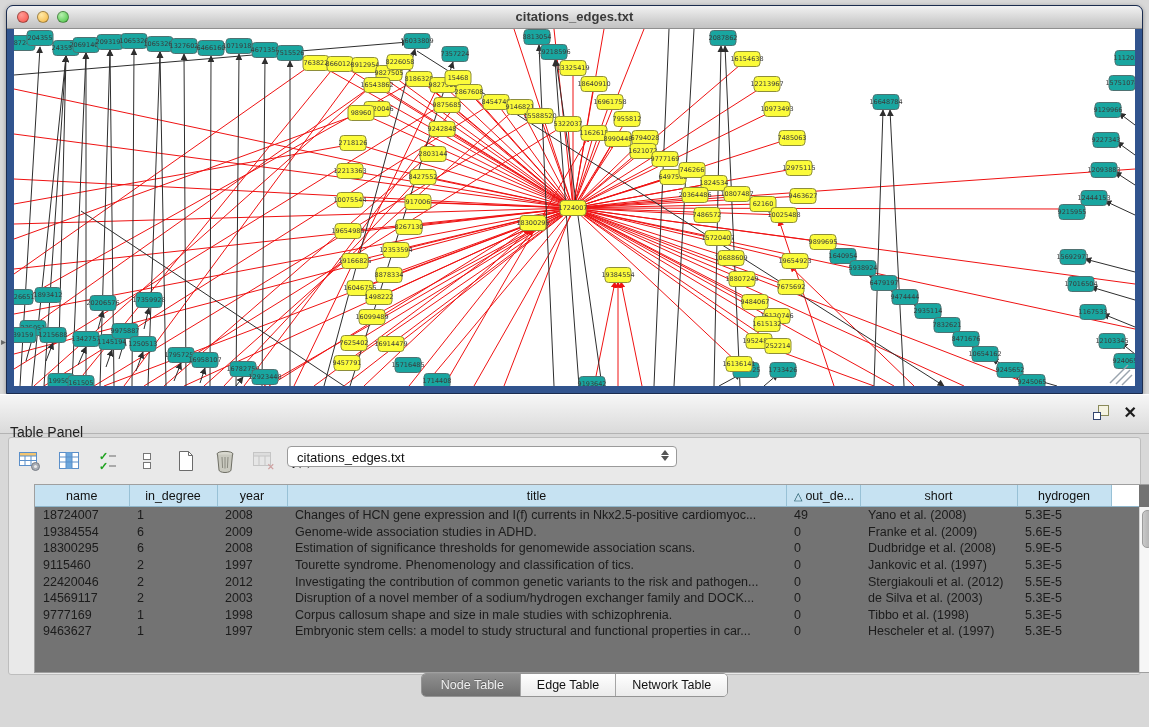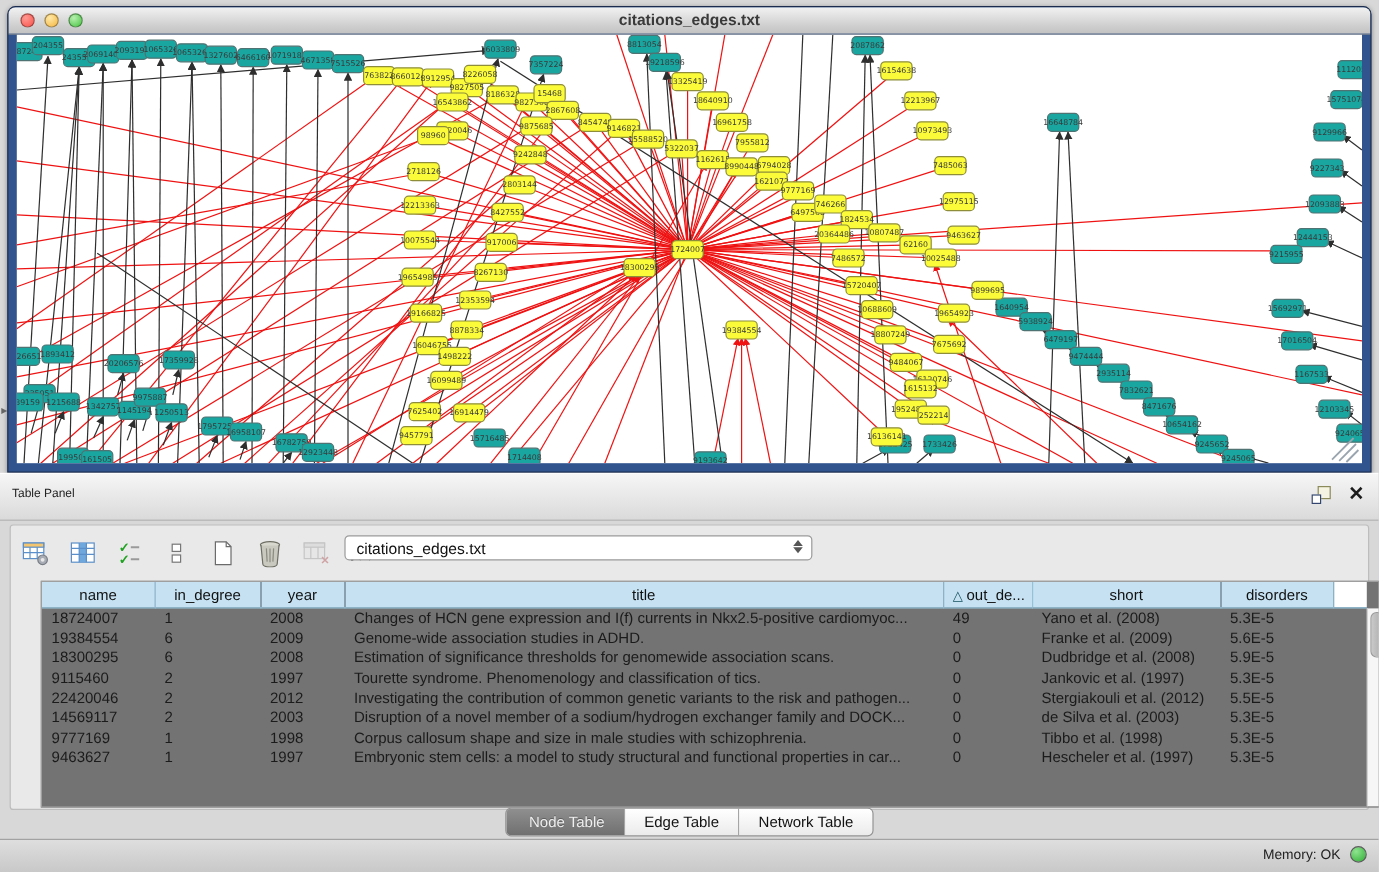--- a/index.html
+++ b/index.html
@@ -16,21 +16,21 @@
   .l-red{background:radial-gradient(circle at 35% 30%,#ff9a94,#f95148);}
   .l-yel{background:radial-gradient(circle at 35% 30%,#ffe9a8,#f5b63f);}
   .l-grn{background:radial-gradient(circle at 35% 30%,#b8f0b0,#46c440);}
   .gcanvas{position:absolute;left:7px;top:23px;width:1121px;height:357px;background:#ffffff;overflow:hidden;}
   .gcanvas svg{display:block;}
   .collapse-arrow{position:absolute;left:1px;top:336px;font-size:10px;color:#666;}
 
   
   .pheader{position:absolute;left:0;top:394px;width:1149px;height:38px;
         background:linear-gradient(#f6f6f6,#dadada);border-top:1px solid #fdfdfd;border-bottom:1px solid #b3b3b3;}
-  .pheader .ptitle{position:absolute;left:10px;top:11px;font-size:10px;color:#222;}
+  .pheader .ptitle{position:absolute;left:10px;top:29px;font-size:14px;color:#222;}
   .ph-icons{position:absolute;right:12px;top:9px;display:flex;gap:14px;align-items:center;}
   .float-ic{width:18px;height:18px;position:relative;}
   .float-ic .sq1{position:absolute;left:6px;top:1px;width:9px;height:9px;border:1px solid #8a8a5a;background:#f5f3e2;}
   .float-ic .sq2{position:absolute;left:1px;top:8px;width:6px;height:6px;border:1px solid #33456e;background:#fff;}
   .close-ic{font-size:16px;font-weight:bold;color:#1c1c1c;line-height:18px;}
 
   .contentbox{position:absolute;left:8px;top:437px;width:1131px;height:236px;background:#e9e9e9;
         border:1px solid #bdbdbd;border-radius:3px;}
   .tbar{position:absolute;left:8px;top:6px;height:34px;display:flex;align-items:center;gap:13px;}
   .tico{width:26px;height:24px;display:flex;align-items:center;justify-content:center;}
@@ -925,21 +925,21 @@
             <col style="width:28px">
         </colgroup>
         <thead>
           <tr>
             <th>name</th>
             <th>in_degree</th>
             <th>year</th>
             <th>title</th>
             <th class="sorted"><span class="sortglyph">△</span><span>out_de...</span></th>
             <th>short</th>
-            <th>disorders</th>
+            <th>hydrogen</th>
             <th class="filler"></th>
           </tr>
         </thead>
         <tbody id="tbody">
             <tr>
               <td>18724007</td>
               <td>1</td>
               <td>2008</td>
               <td>Changes of HCN gene expression and I(f) currents in Nkx2.5-positive cardiomyoc...</td>
               <td>49</td>
@@ -1026,18 +1026,14 @@
   </div>
 
   <div class="tabbar">
     <div class="segctl">
       <div class="seg active">Node Table</div>
       <div class="seg">Edge Table</div>
       <div class="seg">Network Table</div>
     </div>
   </div>
 
-  <div class="statusbar">
-    <span class="mem">Memory: OK</span>
-    <span class="memdot"></span>
-  </div>
 
 </div>
 
 </body></html>

